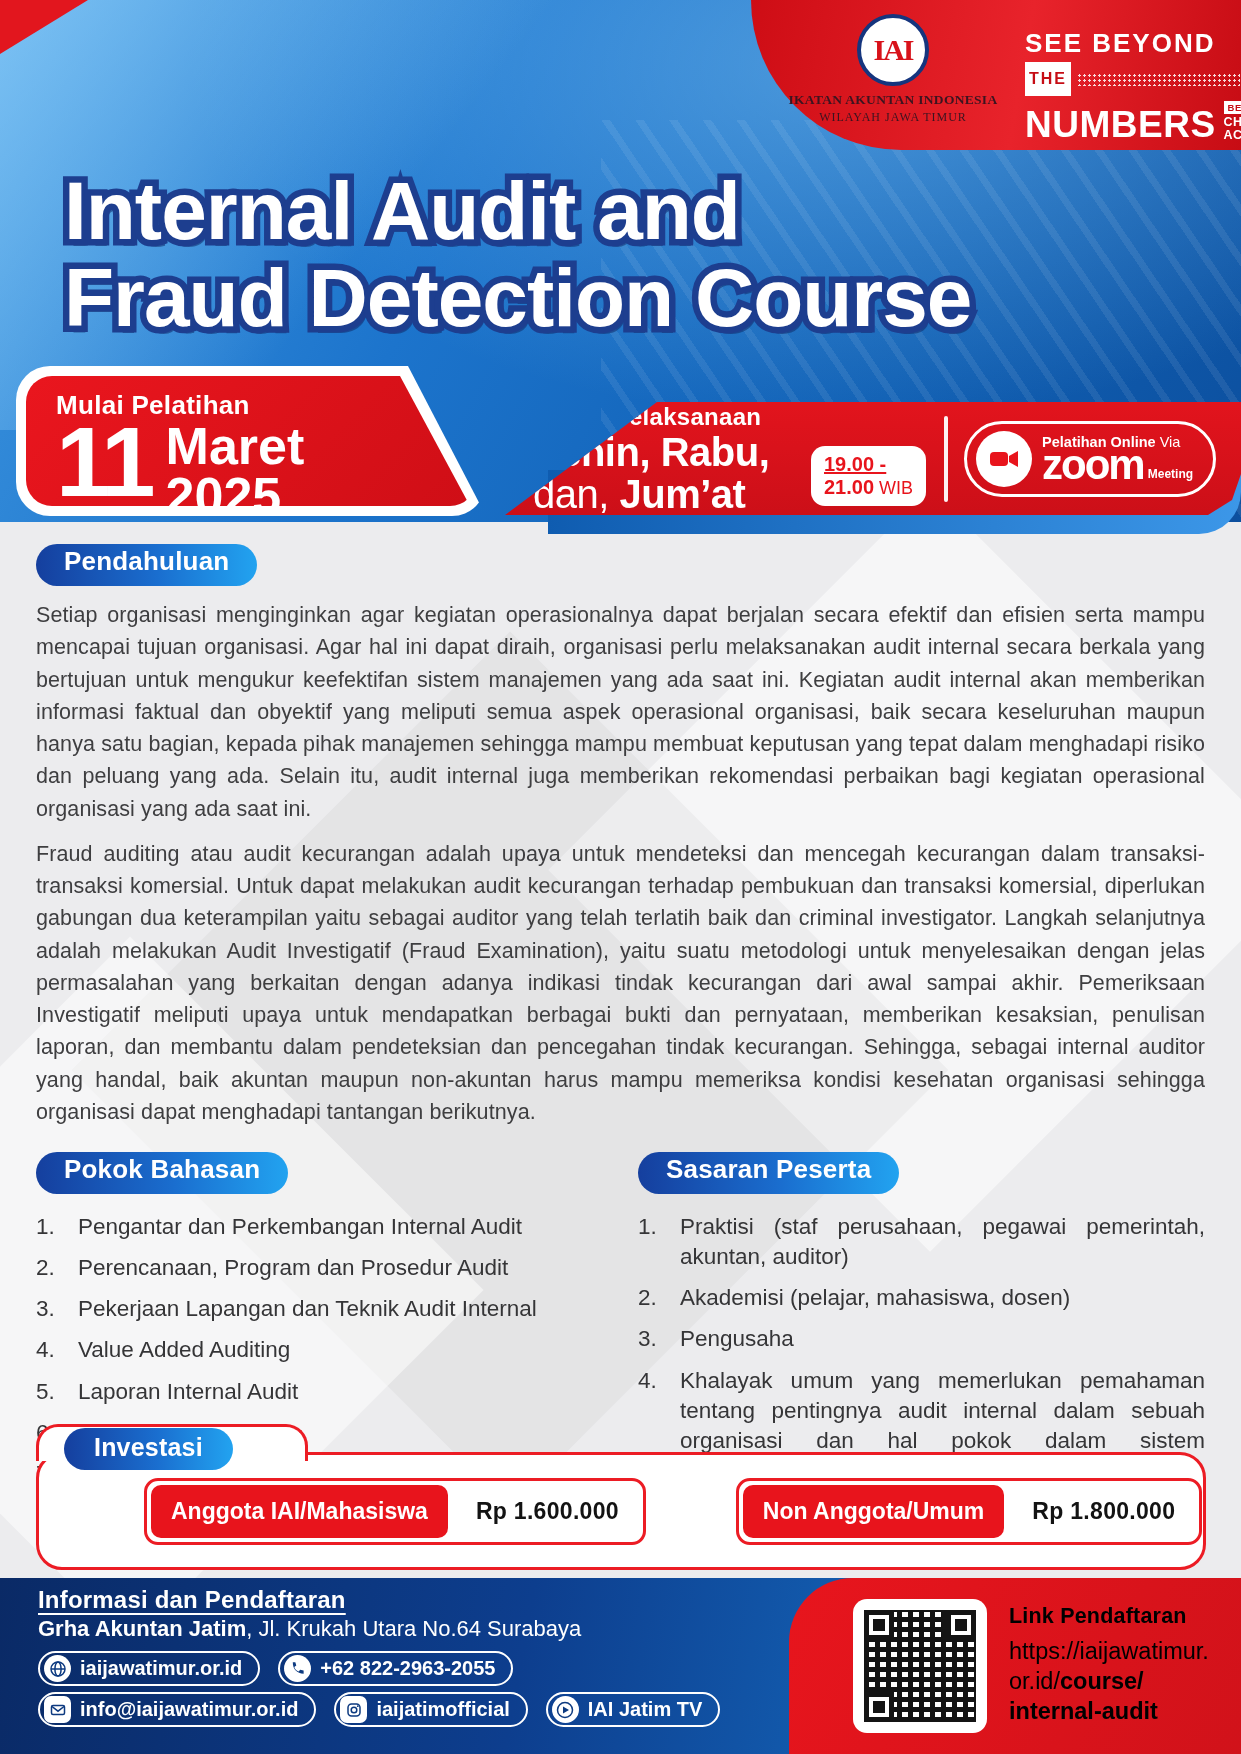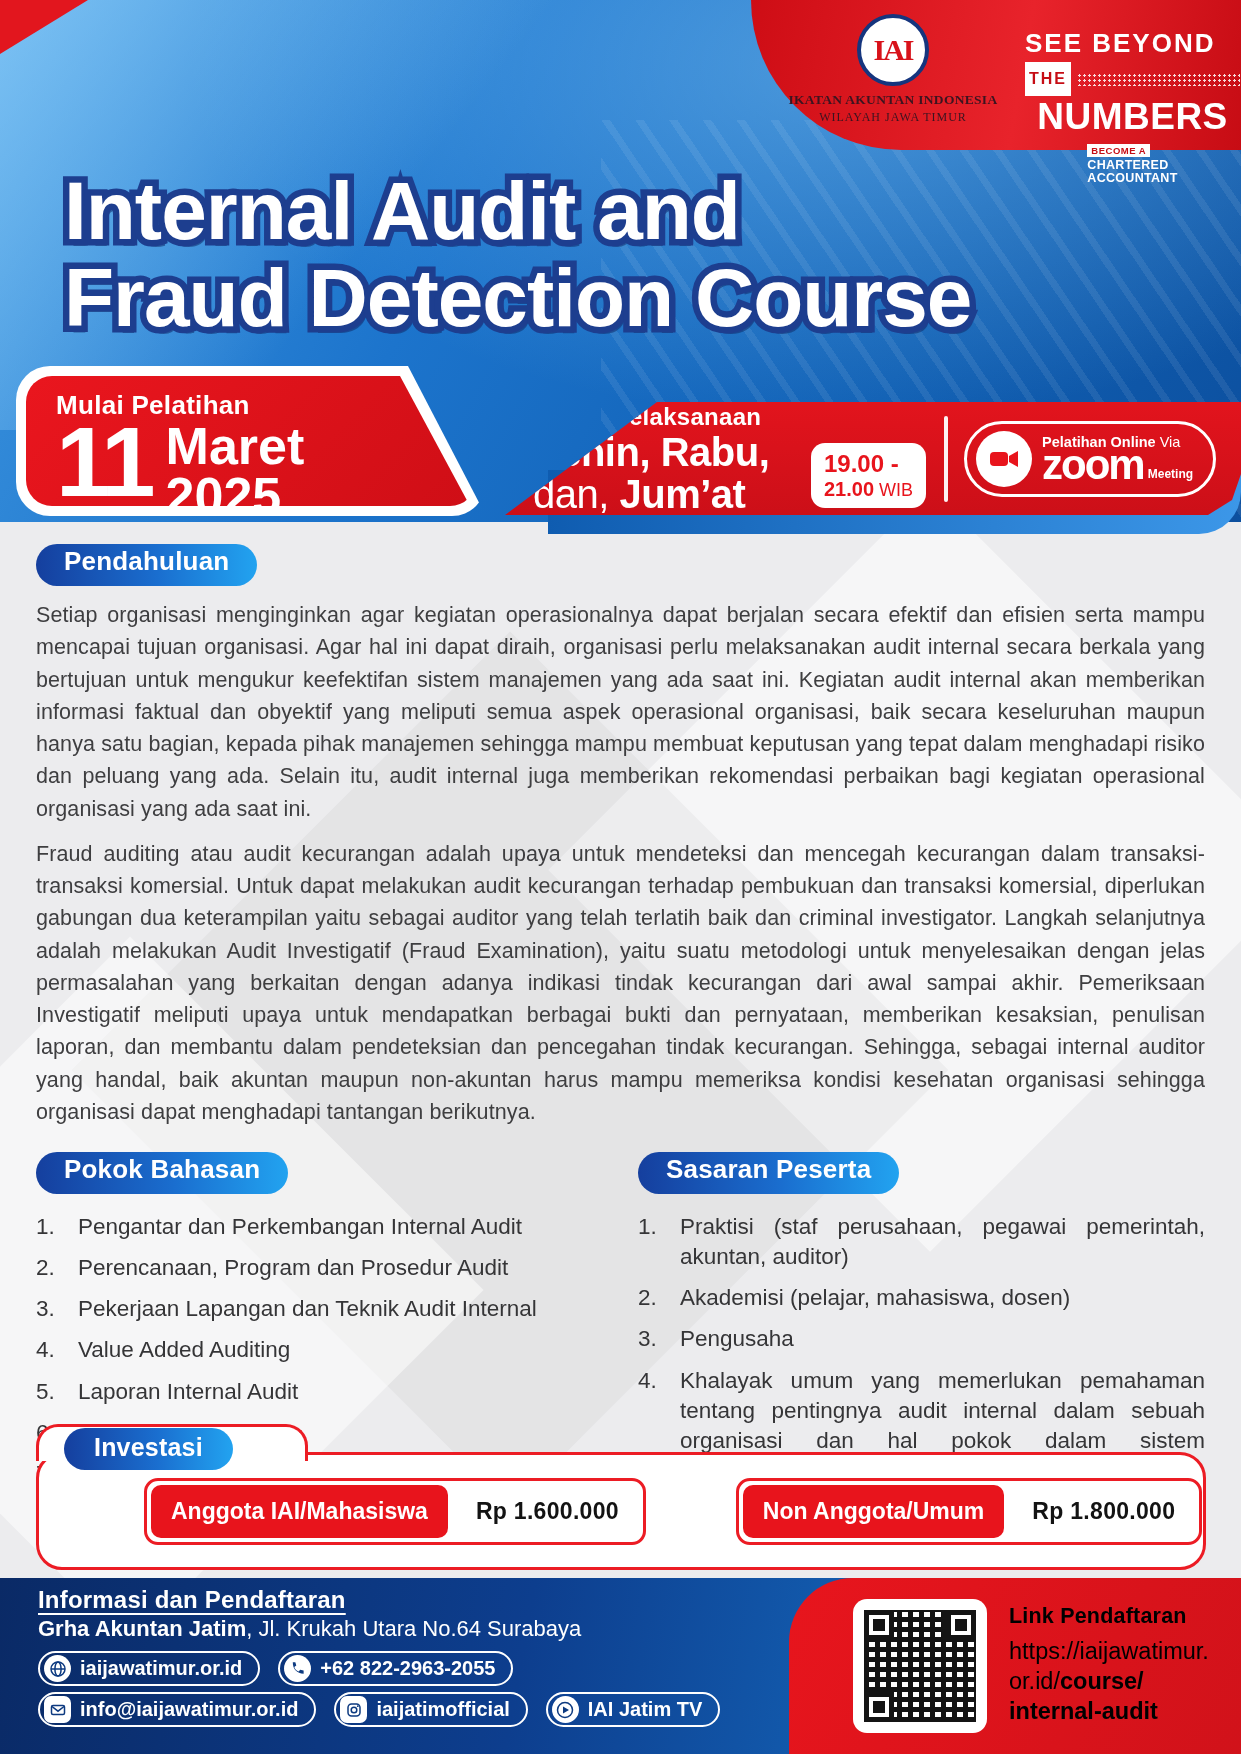--- a/index.html
+++ b/index.html
@@ -40,21 +40,21 @@
   .iai-circle { width:72px; height:72px; margin:2px auto 6px; background:#fff; border:4px solid #15357e;
     border-radius:50%; display:flex; align-items:center; justify-content:center; }
   .iai-abbr { font-family:"Liberation Serif", serif; font-weight:700; font-size:30px; color:#d8121a; letter-spacing:-2px; }
   .iai-org { font-family:"Liberation Serif", serif; font-weight:700; font-size:13.5px; color:#3c1420; letter-spacing:.3px; }
   .iai-region { font-family:"Liberation Serif", serif; font-size:12px; color:#3c1420; letter-spacing:1px; margin-top:2px; }
   .tagline { margin-left:16px; padding-top:16px; color:#fff; width:215px; }
   .tg1 { font-weight:700; font-size:26px; letter-spacing:2px; }
   .tg2row { display:flex; align-items:center; gap:6px; margin:3px 0; }
   .tg2 { font-weight:700; font-size:16px; letter-spacing:2px; background:#fff; color:#c60d15; padding:8px 4px; }
   .tg-dots { flex:1; height:13px; background-image:radial-gradient(rgba(255,255,255,.85) 1px, transparent 1.3px); background-size:5px 5px; }
-  .tg3row { display:flex; align-items:center; gap:8px;flex-direction:column; }
+  .tg3row { display:flex; align-items:flex-end; gap:8px; }
   .tg3 { font-weight:700; font-size:37px; letter-spacing:.5px; line-height:.95; }
   .tg-side { display:flex; flex-direction:column; padding-top:2px; }
   .become { background:#fff; color:#c60d15; font-size:9.5px; font-weight:700; padding:1px 4px; align-self:flex-start; margin-bottom:2px; letter-spacing:.5px; }
   .chartered { font-size:12.5px; font-weight:700; line-height:1.05; letter-spacing:.3px; }
 
   
   .title { position:absolute; left:64px; top:168px; z-index:2; }
   .title-line { position:relative; font-size:82px; font-weight:800; letter-spacing:-1px; line-height:1.06; white-space:nowrap; }
   .t-stroke { color:#1d3e8f; -webkit-text-stroke:13px #1d3e8f;
     text-shadow:4px 7px 0 rgba(17,44,105,.55); }
@@ -82,21 +82,21 @@
     clip-path:polygon(152px 0, 736px 0, 736px 72px, 727px 98px, 703px 113px, 0 113px);
     display:flex; align-items:center; padding-left:28px; color:#fff; }
   .tb-left { width:268px; }
   .tb-label { font-size:24px; font-weight:600; letter-spacing:.3px; }
   .tb-days1 { font-size:40px; font-weight:800; line-height:1.08; letter-spacing:-.5px; }
   .tb-days2 { font-size:40px; line-height:1.0; letter-spacing:-.5px; }
   .tb-days2 .light { font-weight:400; }
   .tb-days2 .bold { font-weight:800; }
   .time-chip { margin-left:10px; margin-top:34px; background:#fff; border-radius:14px; padding:7px 13px;
     display:flex; flex-direction:column; align-items:flex-start; color:#e8141c; }
-  .time-chip .tl1 { font-size:24px; font-weight:800; }
+  .time-chip .tl1 { font-size:20px; font-weight:800;text-decoration:underline; }
   .time-chip .tl2 { font-size:20px; font-weight:800; }
   .time-chip .wib { font-weight:400; font-size:18px; }
   .tb-divider { width:4px; height:86px; background:#fff; border-radius:2px; margin:0 16px 0 18px; opacity:.95; }
   .zoom-pill { border:3px solid #fff; border-radius:54px; display:flex; align-items:center;
     padding:7px 20px 7px 9px; gap:10px; }
   .zoom-cam { width:56px; height:56px; background:#fff; border-radius:50%; flex:none;
     display:flex; align-items:center; justify-content:center; }
   .zp-top { font-size:14.5px; }
   .zp-top b { font-weight:700; }
   .zp-brand { display:flex; align-items:flex-end; margin-top:-3px; }

